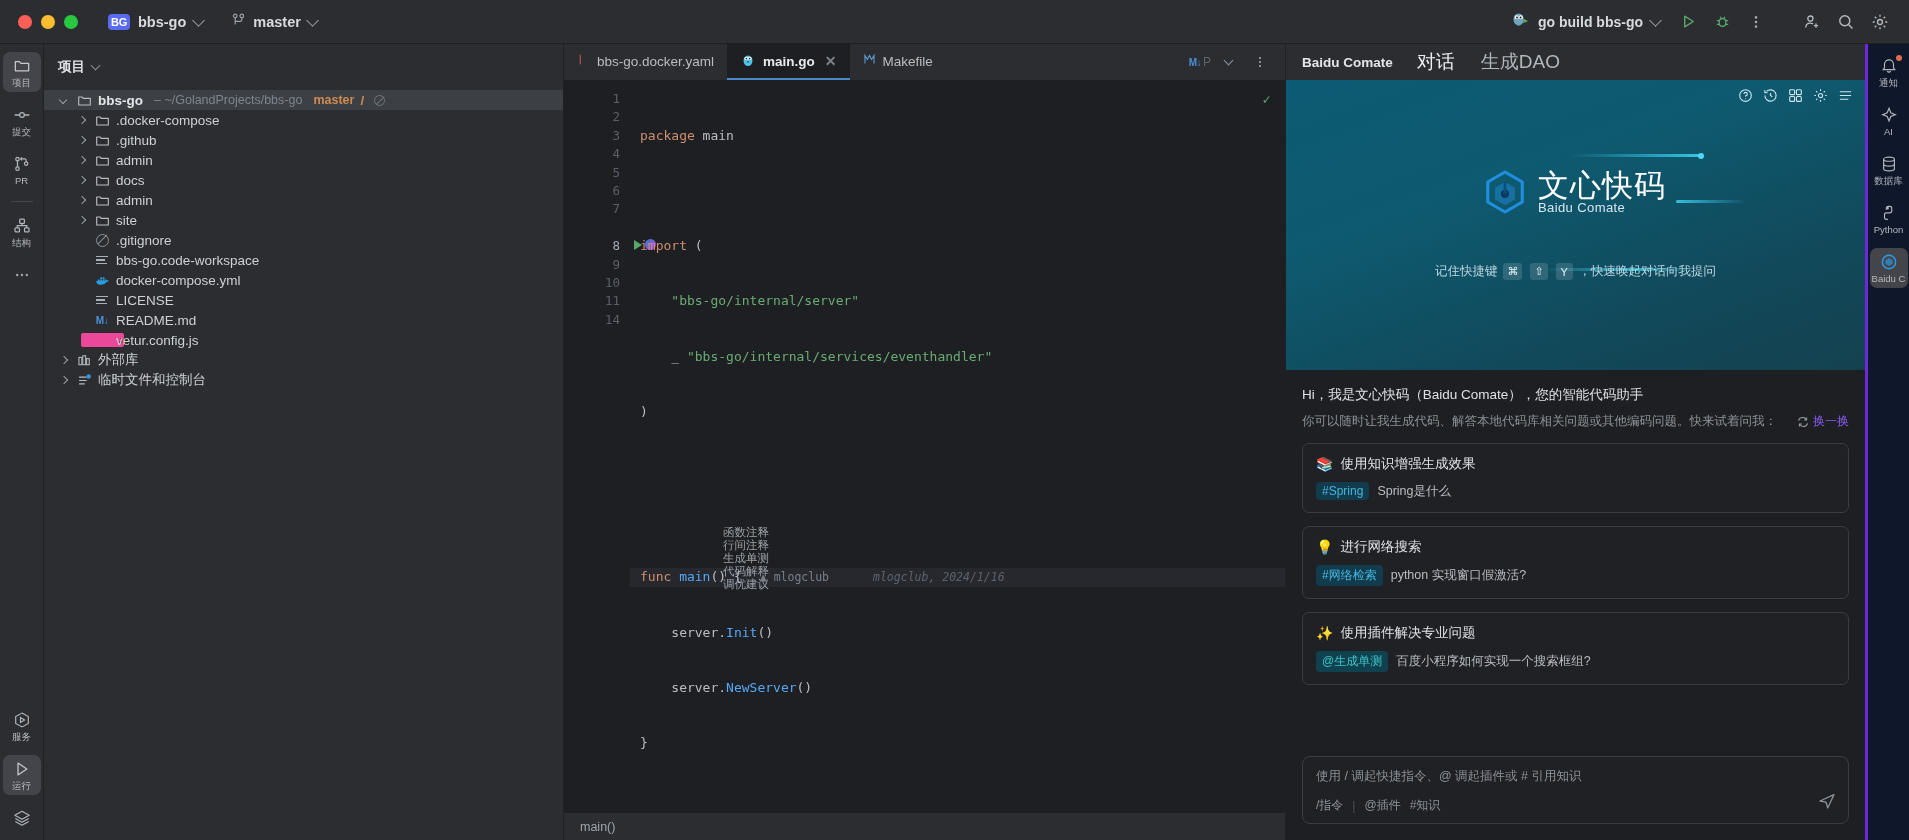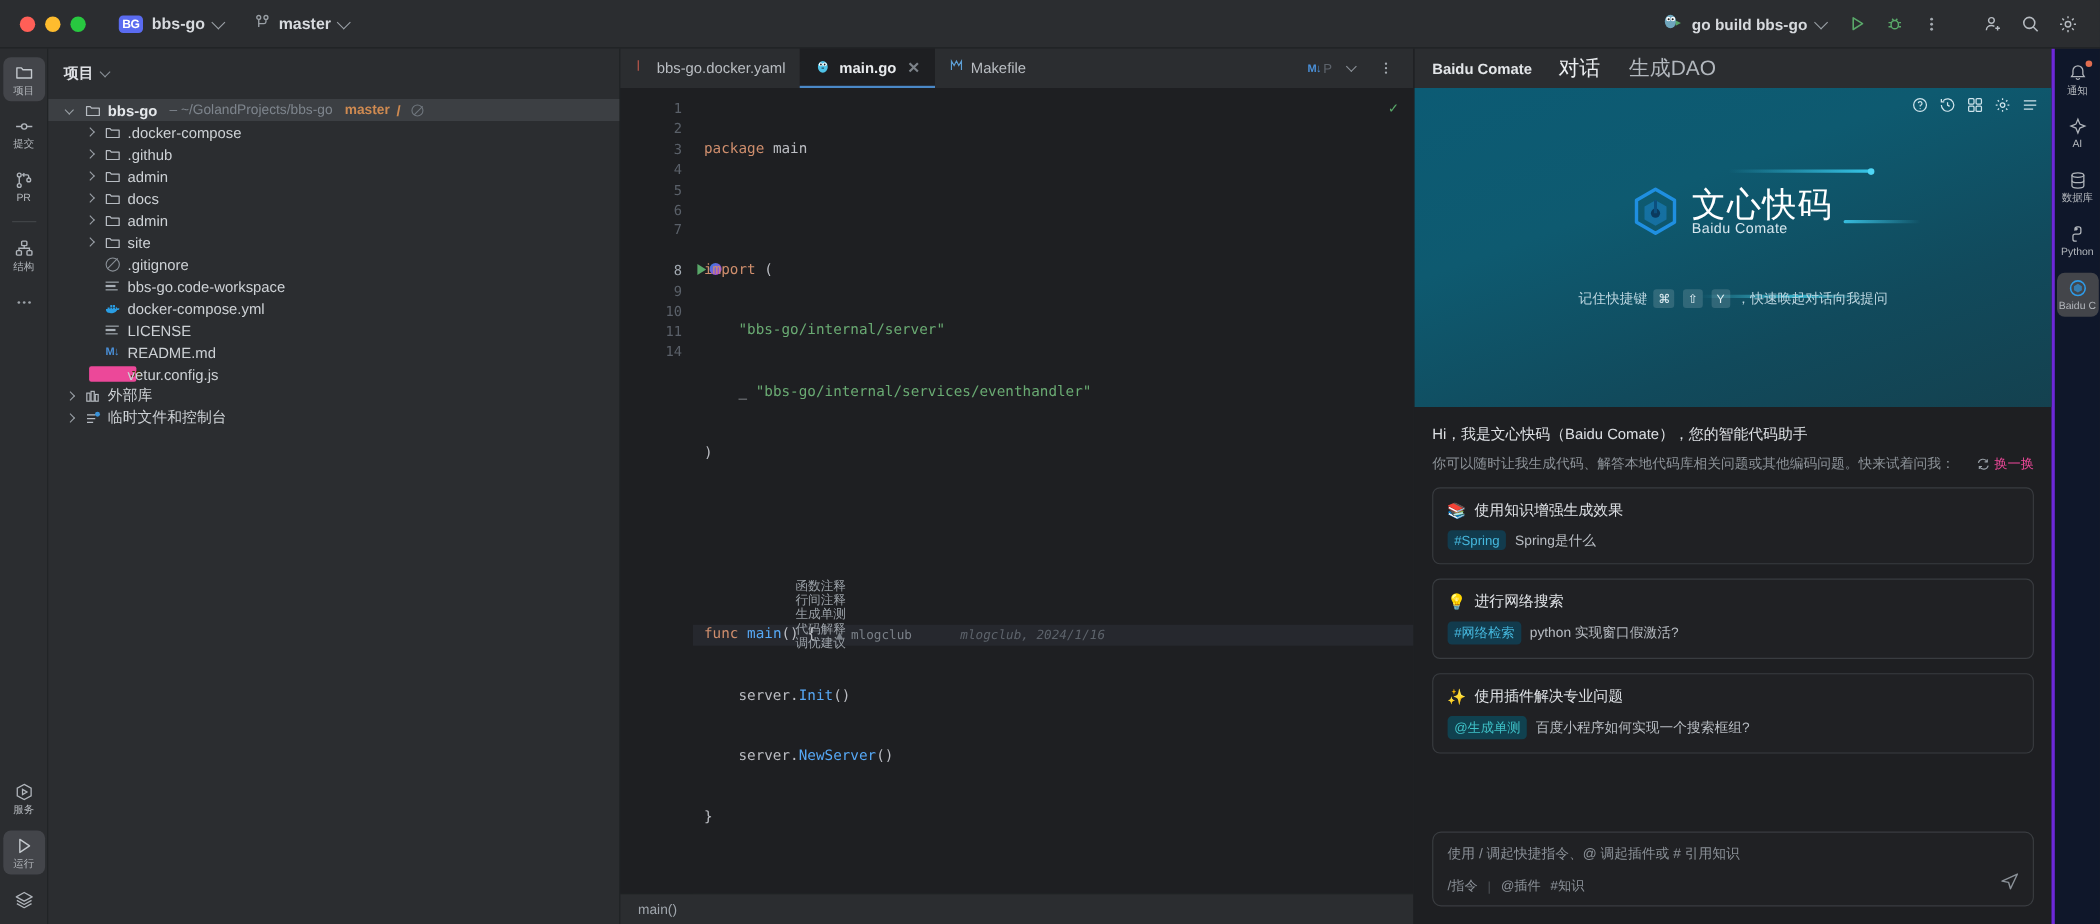--- a/index.html
+++ b/index.html
@@ -156,21 +156,21 @@
   .logo-cube{ width:40px;height:44px; }
   .logo-txt-main{ font-size:31px; font-weight:400; color:#ffffff; letter-spacing:1px; line-height:28px;}
   .logo-txt-sub{ font-size:13px; color:#d6e6ee; letter-spacing:.4px; }
   .banner-hint{ margin-top:46px; font-size:12.5px; color:#bdd6e0; z-index:2; display:flex; align-items:center; gap:4px; }
   .kbd{ display:inline-flex; align-items:center; justify-content:center; min-width:17px; height:17px;
         padding:0 4px; background:rgba(255,255,255,.14); border-radius:3px; font-size:11px; color:#e4f1f6; margin:0 2px;}
   .chat-body{ flex:1; overflow:hidden; padding:16px 16px 0; }
   .greet{ font-size:13.5px; color:#dde0e4; }
   .sub-row{ display:flex; align-items:flex-start; margin-top:9px; }
   .greet2{ font-size:12.5px; color:#8d9399; flex:1; }
-  .swap{ font-size:12px; color:#ec4899; display:flex; align-items:center; gap:4px; white-space:nowrap; margin-left:10px;}
+  .swap{ font-size:12px; color:#8b5cf6; display:flex; align-items:center; gap:4px; white-space:nowrap; margin-left:10px;}
   .card{
     margin-top:13px; border:1px solid #393c40; border-radius:7px; padding:11px 13px 12px; background:#202124;
   }
   .card-title{ font-size:13.5px; color:#dfe2e6; display:flex; align-items:center; gap:7px; }
   .card-line{ margin-top:9px; font-size:12.5px; color:#b8bdc3; display:flex; align-items:center; gap:8px; }
   .tag{ background:#123b4d; color:#45b7dd; font-size:12px; padding:2px 6px; border-radius:4px; }
   .tag.green{ background:#123b4d; color:#45b7dd; }
   .tag.teal{ background:#10414f; color:#3fc3c9; }
   .emoji{ font-size:14px; }
   .composer{

